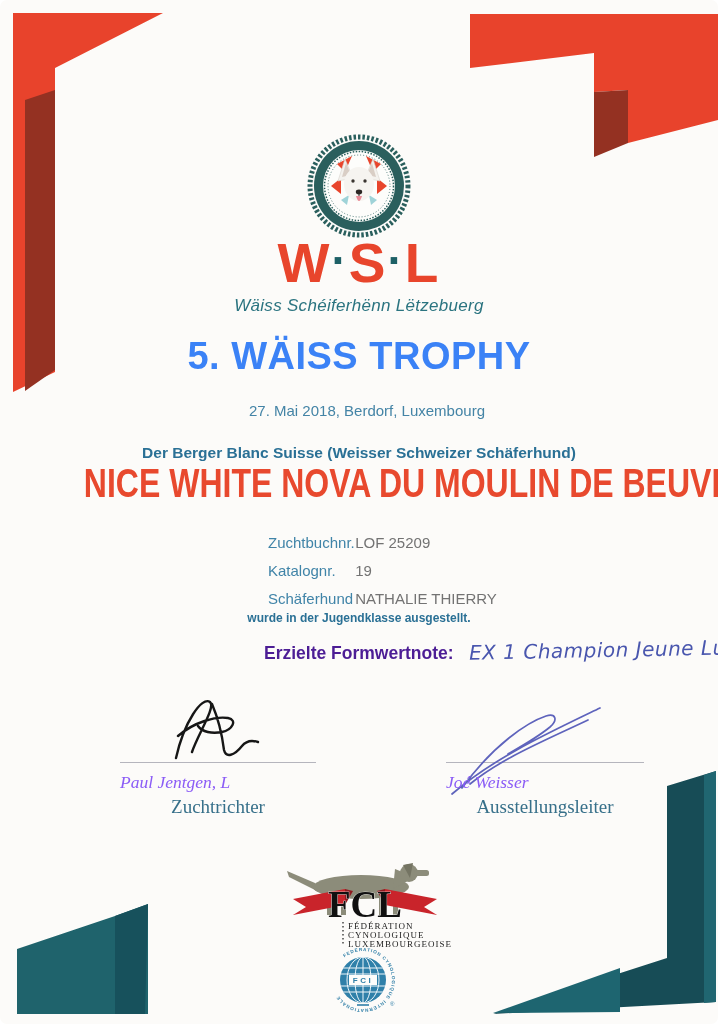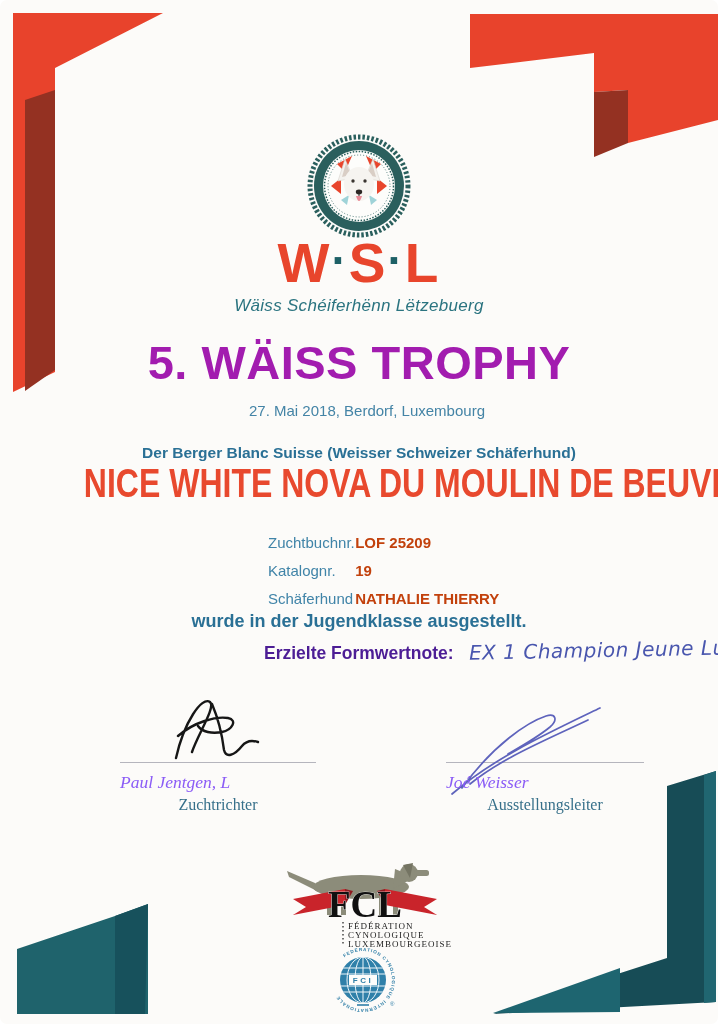--- a/index.html
+++ b/index.html
@@ -11,51 +11,51 @@
   }
   .deco{position:absolute;inset:0;width:718px;height:1024px;pointer-events:none;}
   .abs{position:absolute;}
   .center{left:0;right:0;text-align:center;}
 
   .wsl-logo{top:236px;font-weight:bold;font-size:55px;letter-spacing:2px;line-height:1;}
   .wsl-letter{color:#e8452c;}
   .wsl-dot{color:#1d6066;font-size:46px;vertical-align:6px;}
   .org-name{top:296px;font-size:17px;color:#2b7480;letter-spacing:0.3px;font-style:italic;}
 
-  .event-title{top:335px;font-size:47px;font-weight:bold;color:#a21caf;letter-spacing:0.5px;}
+  .event-title{top:335px;font-size:38px;font-weight:bold;color:#3b82f6;letter-spacing:0.5px;}
   .event-date{top:402px;font-size:15px;color:#4484a6;padding-left:16px;}
 
   .breed-line{top:444px;font-size:15.5px;font-weight:bold;color:#2a7095;}
   .dog-name{top:461px;font-size:40px;font-weight:bold;color:#e8492e;white-space:nowrap;}
   .dog-name .squeeze{display:inline-block;transform:scaleX(0.8);transform-origin:center;}
 
   .fields{top:534px;left:268px;}
   .field-row{height:28px;font-size:15px;white-space:nowrap;}
   .field-label{display:inline-block;width:83px;color:#4084a8;}
-  .field-value{font-weight:bold;color:#c2410c;}
-
-  .statement{top:611px;font-size:18px;font-weight:bold;color:#2a7095;}
+  .field-value{font-weight:normal;color:#737373;}
+
+  .statement{top:611px;font-size:12px;font-weight:bold;color:#2a7095;}
 
   .result{top:640px;left:264px;white-space:nowrap;font-size:17.5px;}
   .result-label{font-weight:bold;color:#4c1d95;}
   .handwriting{
     display:inline-block;margin-left:10px;position:relative;top:-2px;
     font-family:"DejaVu Sans",sans-serif;font-style:italic;font-size:20px;
     color:#4956ae;letter-spacing:0.5px;transform:rotate(-1.2deg);
   }
 
   .sig-block{position:absolute;top:688px;height:130px;}
   .sig-block.left{left:120px;width:196px;}
   .sig-block.right{left:446px;width:198px;}
   .sig-line{position:absolute;top:74px;left:0;right:0;border-top:1px solid #b5b5bd;}
   .sig-scribble{position:absolute;}
   .sig-name{position:absolute;top:84px;left:0;right:0;text-align:left;
     font-family:"Liberation Serif",serif;font-style:italic;font-size:17.5px;color:#8b5cf6;}
   .sig-role{position:absolute;top:108px;left:0;right:0;text-align:center;
-    font-family:"Liberation Serif",serif;font-size:16px;color:#37708a;}
+    font-family:"Liberation Serif",serif;font-size:19px;color:#37708a;}
 
   .fcl-emblem{left:279px;top:843px;}
   .fci-emblem{left:327px;top:944px;}
   .badge{left:307px;top:134px;}
 </style>
 </head>
 <body>
 
 <div class="page">
 

